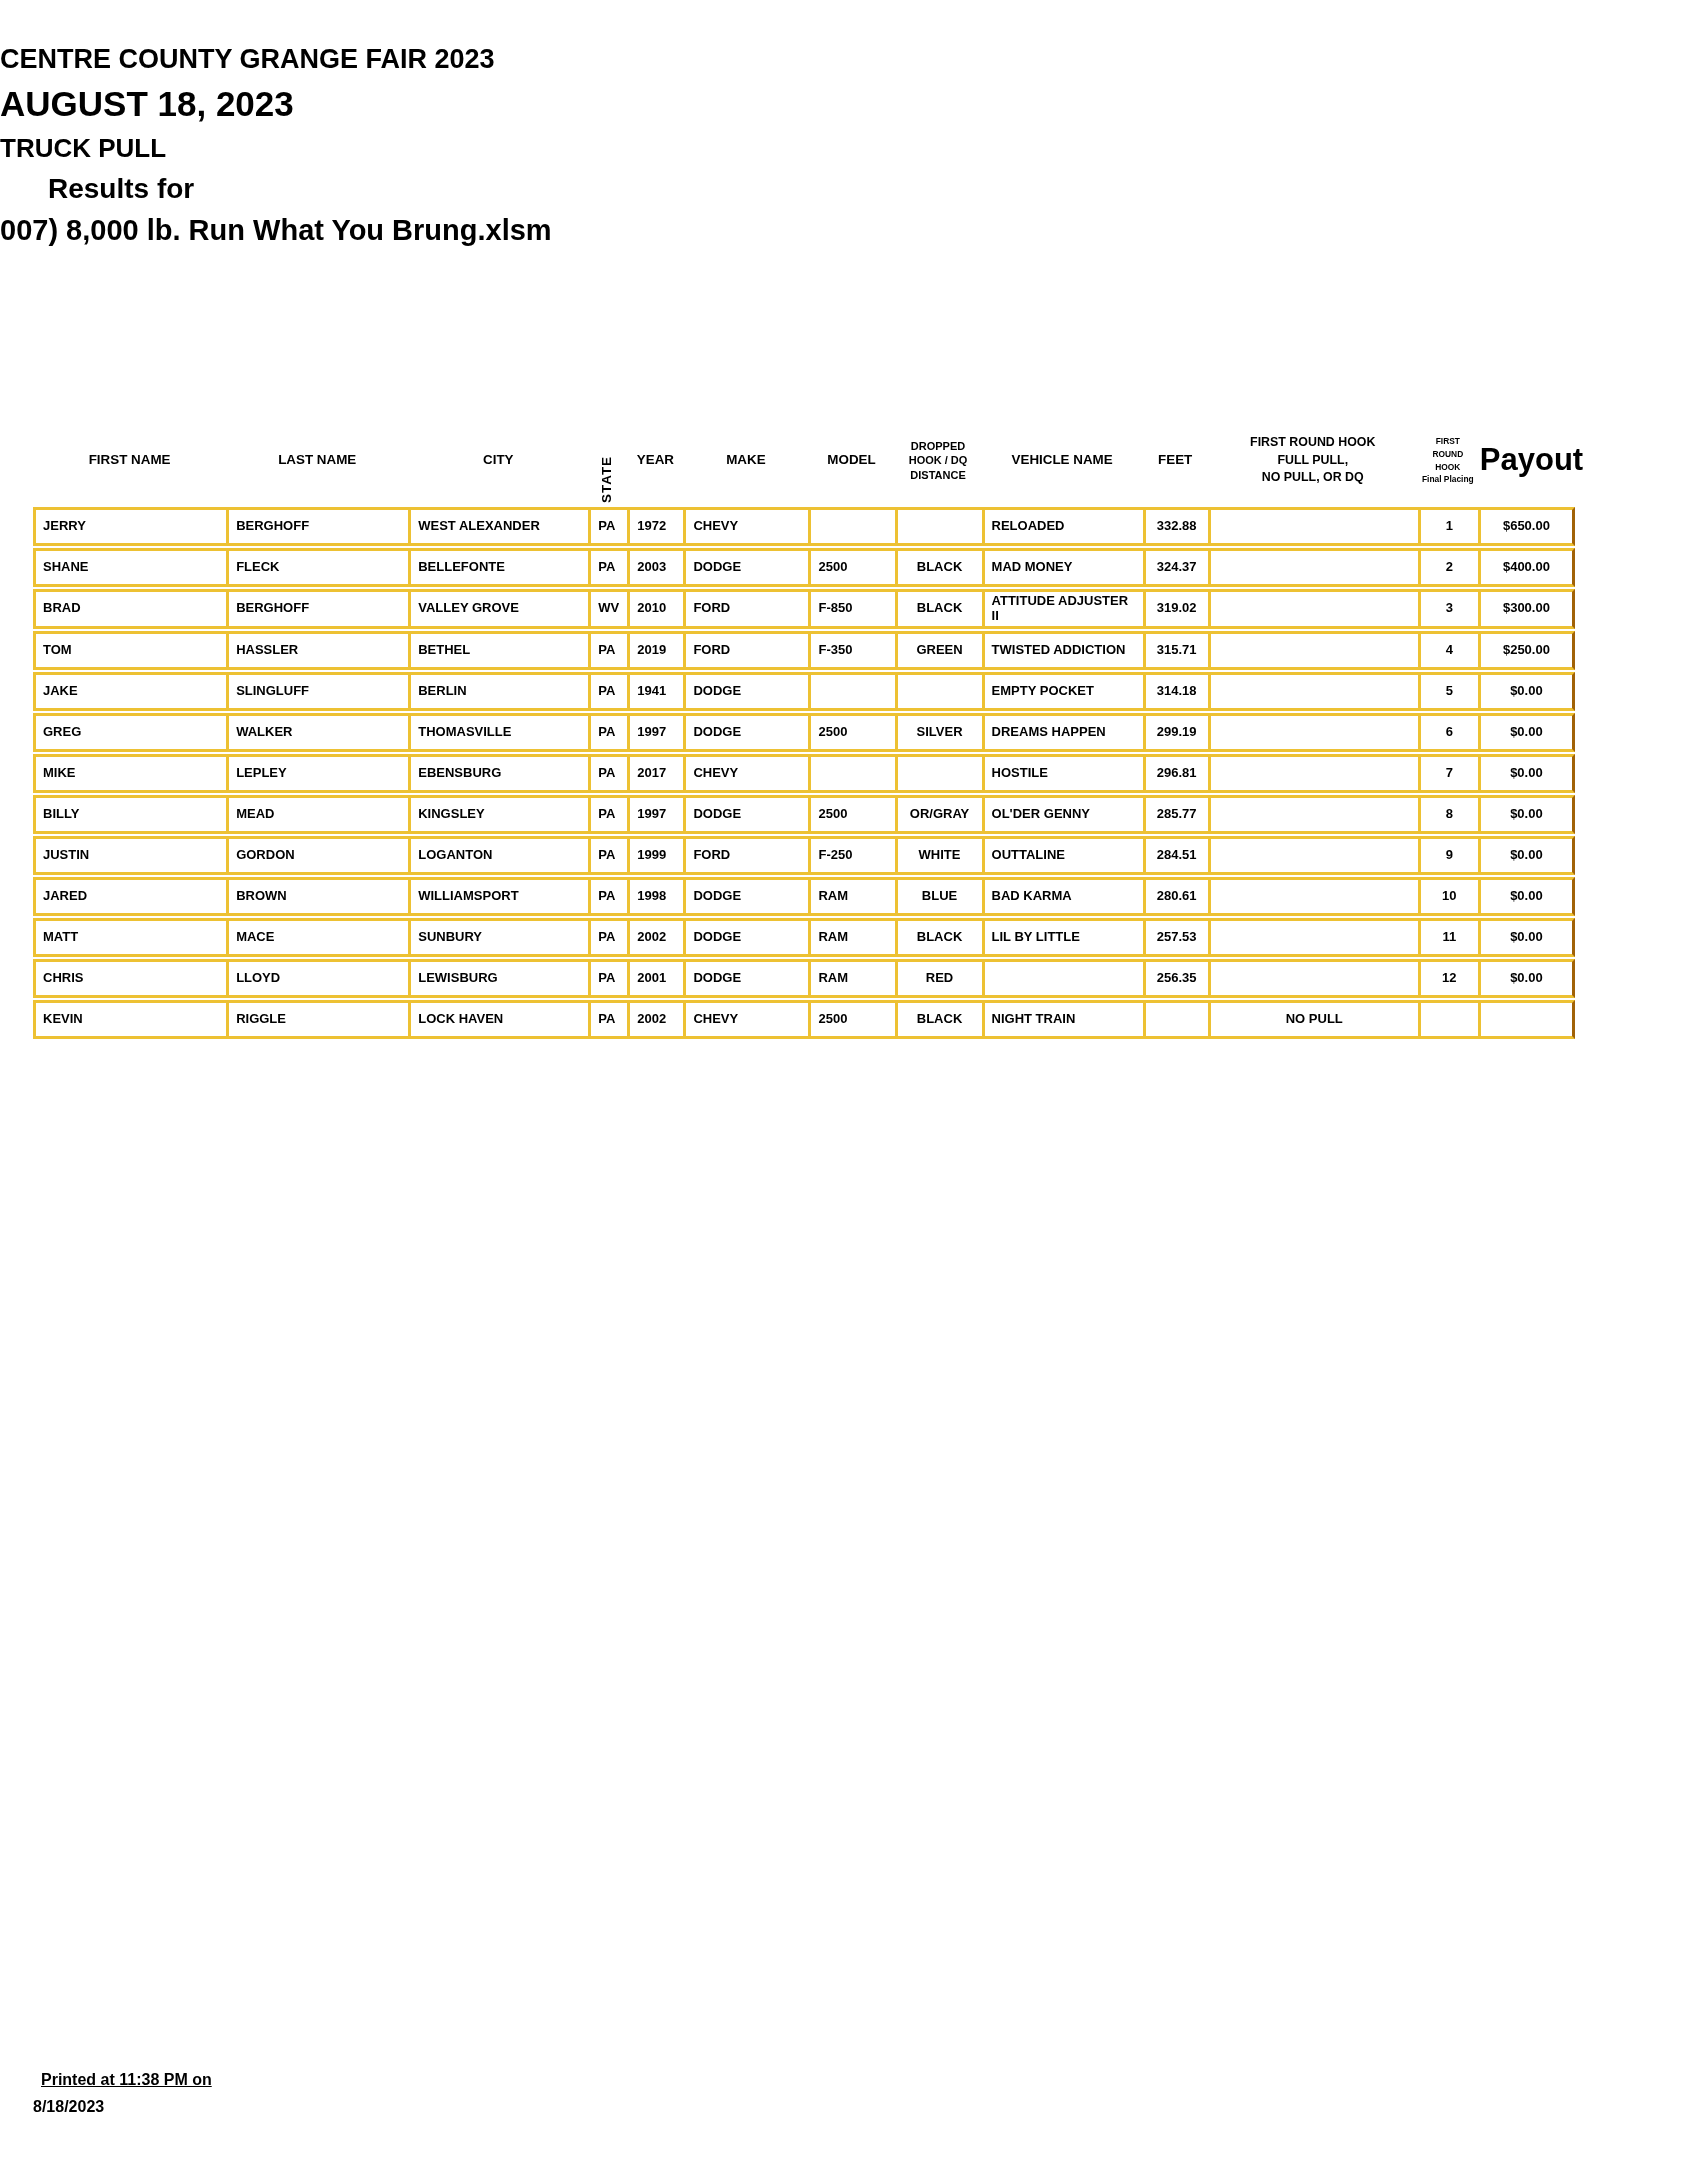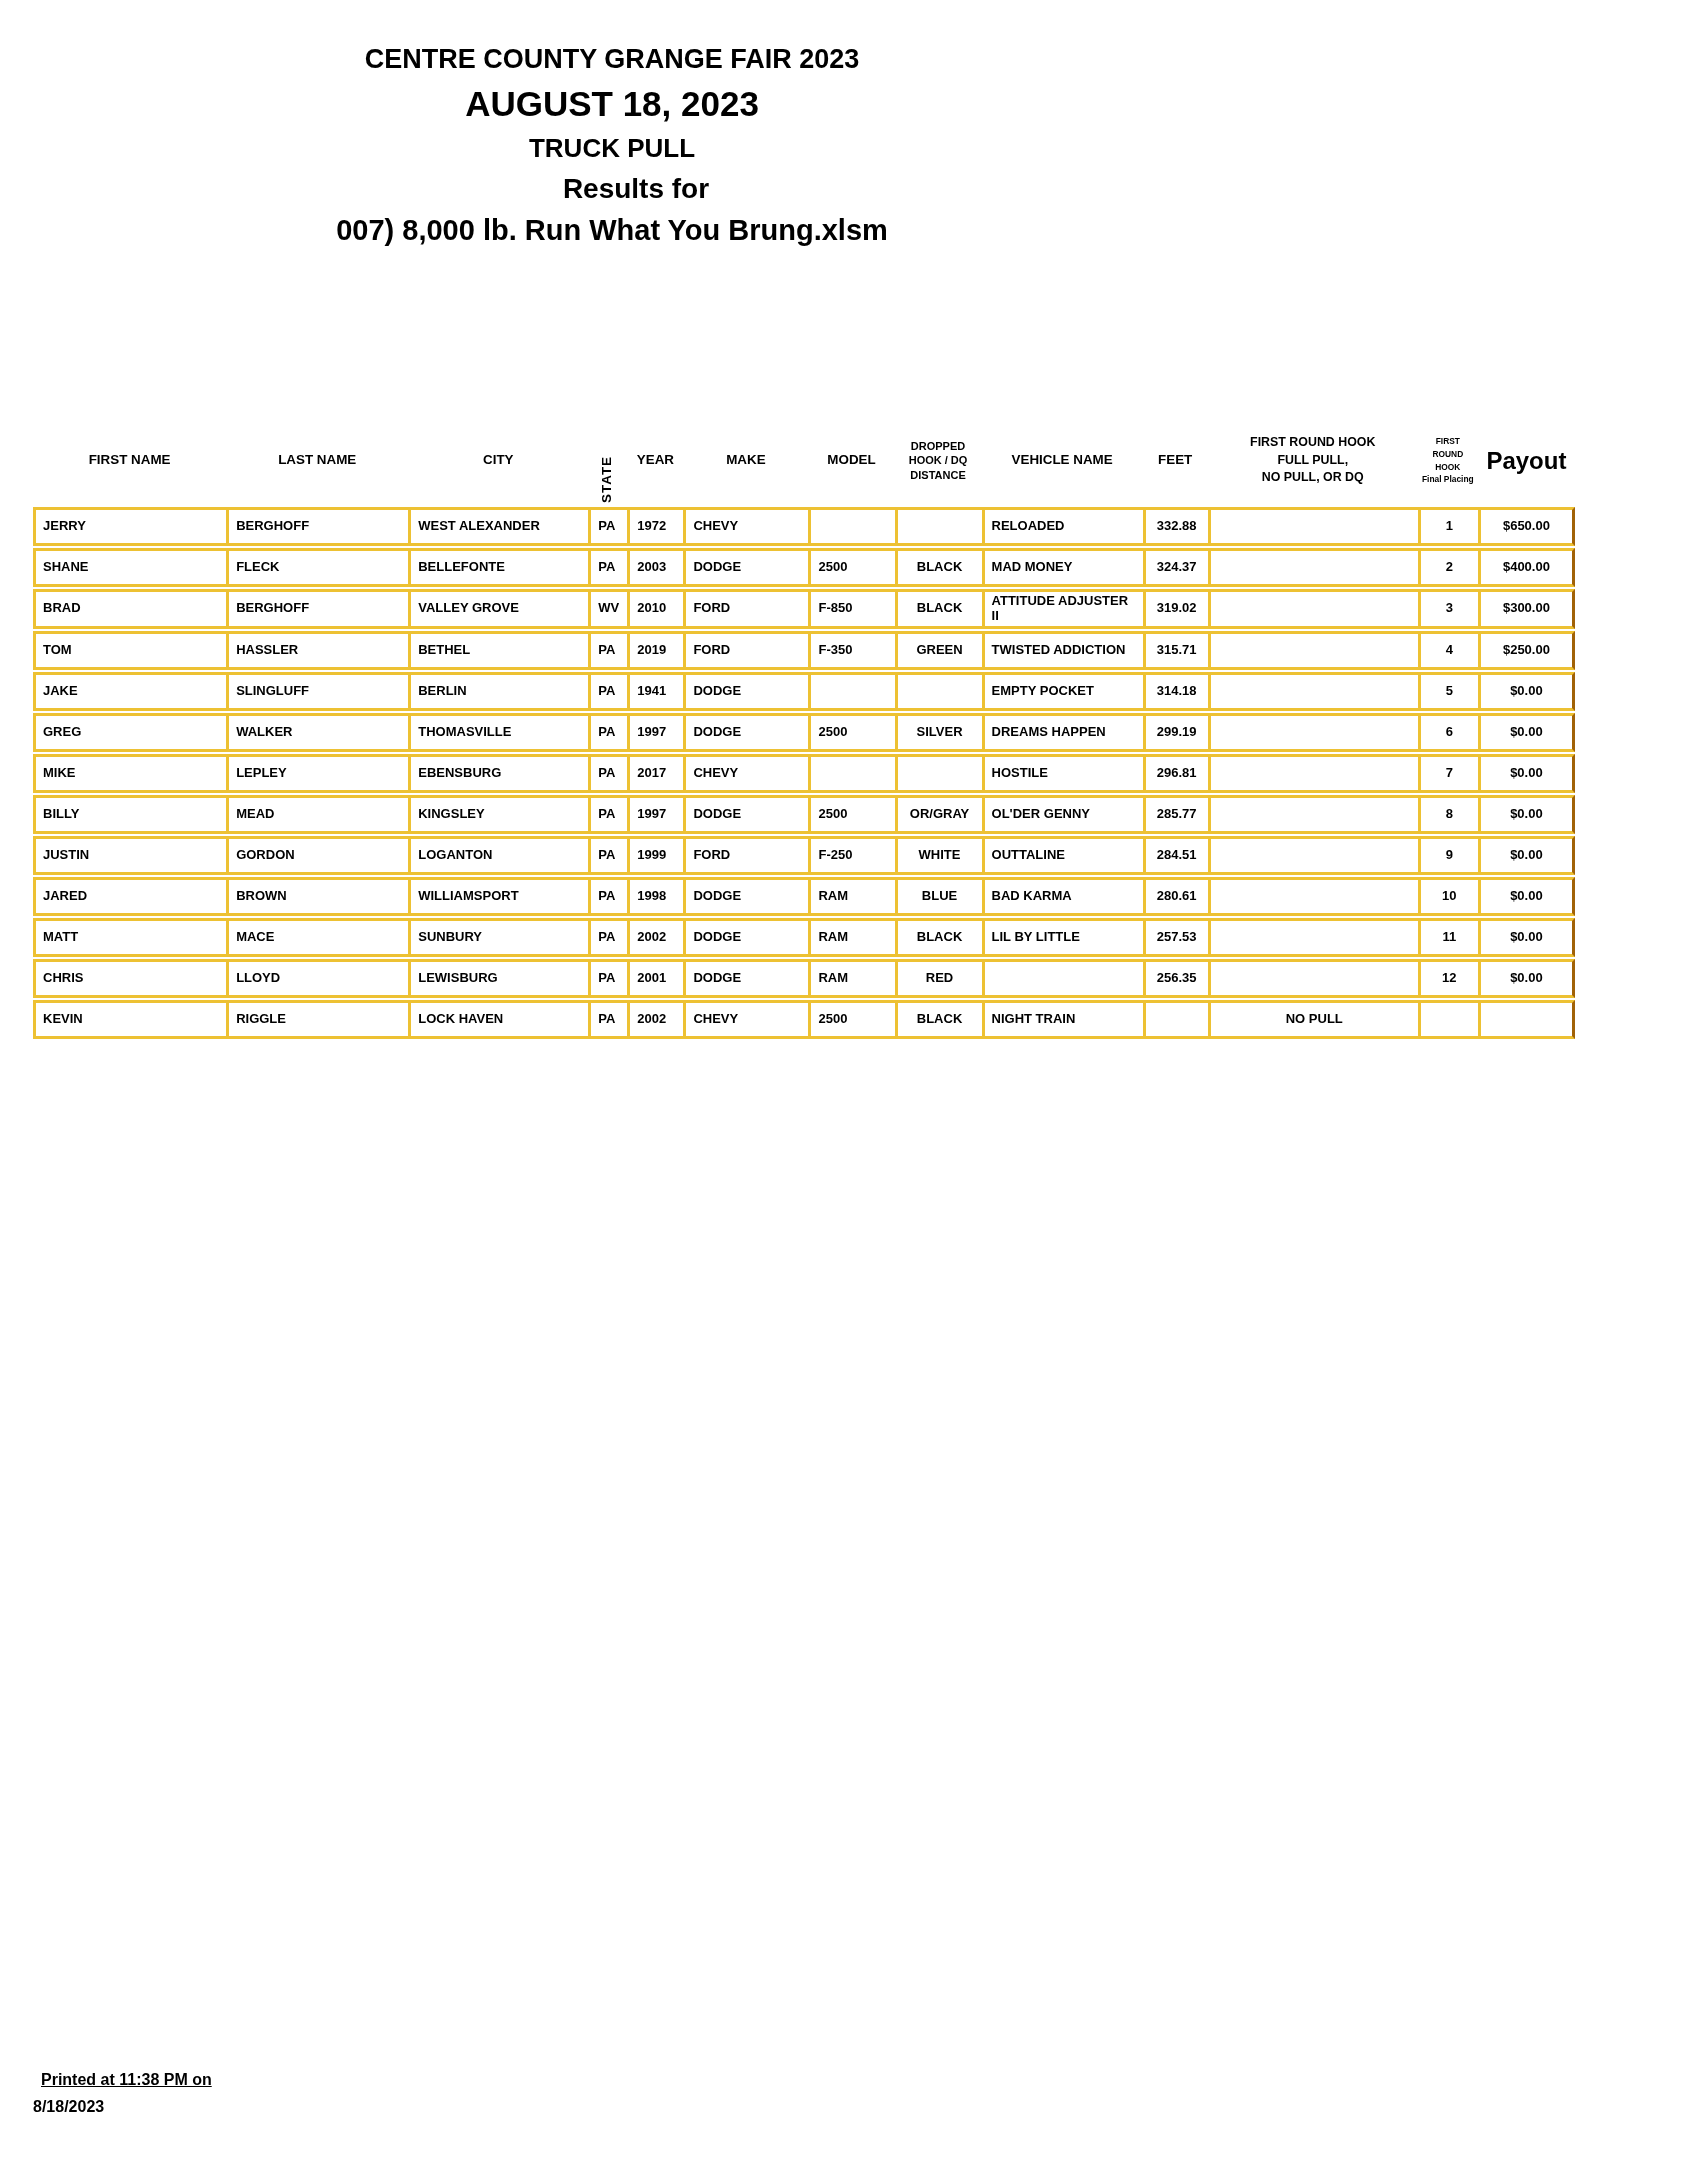--- a/index.html
+++ b/index.html
@@ -1,21 +1,21 @@
 <!DOCTYPE html>
 <html><head>
 <meta charset="utf-8">
 <style>
   html,body{margin:0;padding:0;}
   body{
     width:1683px;height:2178px;background:#ffffff;position:relative;
     font-family:"Liberation Sans", sans-serif;font-weight:bold;color:#000;
   }
   
-  .title-block{position:absolute;top:44px;left:8px;width:1208px;text-align:center;}
+  .title-block{position:absolute;top:44px;left:0;width:1208px;text-align:left;}
   .title-block div{margin-bottom:9px;}
   .t1{font-size:27px;}
   .t2{font-size:35px;}
   .t3{font-size:26px;}
   .t4{font-size:28px;padding-left:48px;}
   .t5{font-size:29px;}
 
   
   table.results{
     position:absolute;left:33px;top:414px;
@@ -23,21 +23,21 @@
     table-layout:fixed;width:1542px;
   }
   thead th{
     border:none;padding:0 2px;vertical-align:middle;height:89px;
     font-size:13.4px;text-align:center;font-weight:bold;line-height:1.25;
   }
   .pre{white-space:pre-line;}
   .th-dropped{font-size:11px;line-height:1.3;}
   .th-hook{font-size:12.4px;line-height:1.45;}
   .th-placing{font-size:8.4px;line-height:1.5;}
-  .th-payout{font-size:24px;}
+  .th-payout{font-size:31px;}
   .vwrap{display:flex;align-items:flex-end;justify-content:center;height:87px;padding-bottom:2px;}
   .vtext{writing-mode:vertical-rl;transform:rotate(180deg);font-size:13.4px;letter-spacing:1px;}
 
   tbody td{
     border-top:3px solid #edc133;
     border-bottom:3px solid #edc133;
     border-left:3px solid #edc133;
     height:29px;
     font-size:13px;line-height:1.15;font-weight:bold;
     vertical-align:middle;overflow:hidden;

